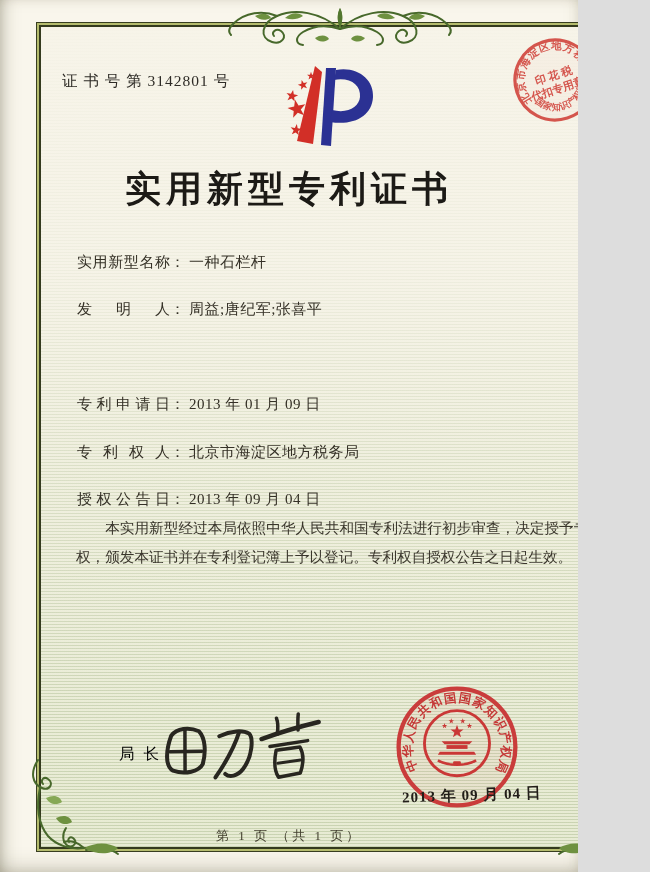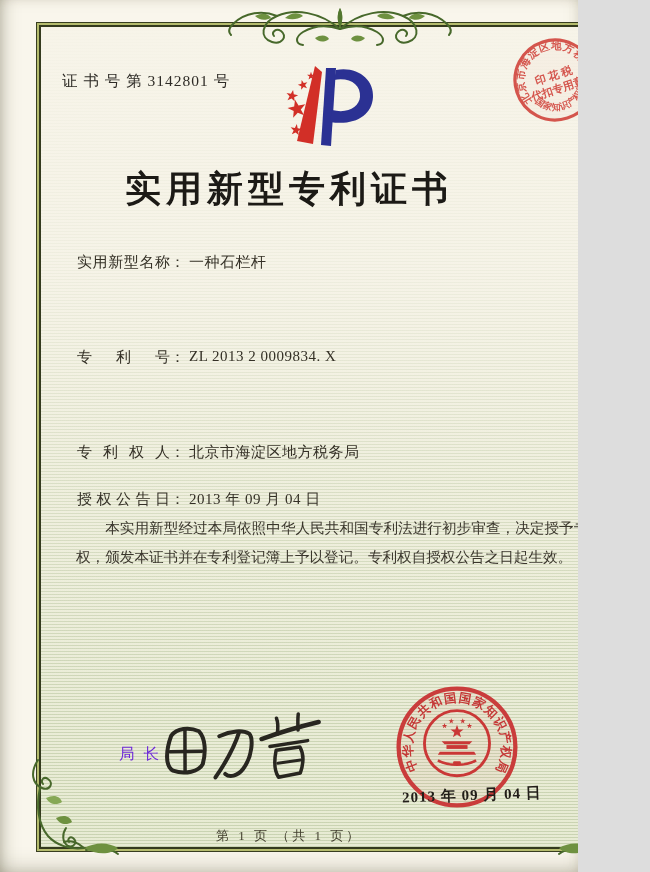--- a/index.html
+++ b/index.html
@@ -24,21 +24,21 @@
   .cert-no{left:62px; top:71px; font-size:15.5px; letter-spacing:1px; color:#2e2b26;}
   .title{left:0; right:0; top:165px; text-align:center; font-size:36px;
     font-weight:600; letter-spacing:5px; color:#1c1a16;}
   .frow{left:77px; height:20px; font-size:15px; color:#343026; white-space:nowrap;}
   .flabel{display:inline-block; width:93px; text-align:justify; text-align-last:justify; vertical-align:top;}
   .fcolon{display:inline-block; vertical-align:top;}
   .fvalue{display:inline-block; margin-left:4px; vertical-align:top; letter-spacing:.5px;}
   .paras{left:76px; top:514px; width:527px; font-size:14.6px; line-height:29px;
     color:#3a362c; text-align:justify;}
   .paras p{margin:0; text-indent:2em;}
-  .director{left:119px; top:744px; font-size:15.5px; letter-spacing:9px; color:#6d28d9;}
+  .director{left:119px; top:744px; font-size:15.5px; letter-spacing:9px; color:#000000;}
   .sig{left:158px; top:712px;}
   .seal-svg{left:390px; top:680px; opacity:.95;}
   .seal-date{left:402px; top:786px; font-size:15px; font-weight:700; letter-spacing:1px;
     color:#221e19; transform:rotate(-2deg); white-space:nowrap;}
   .footer{left:0; right:0; top:827px; text-align:center; font-size:13px;
     letter-spacing:3px; color:#43402f;border-radius:8px;}
   .stamp-svg{left:505px; top:30px; opacity:.88;}
   .logo-svg{left:280px; top:64px;}
   .orn-top{left:225px; top:4px;}
   .orn-bl{left:26px; top:758px;}
@@ -92,22 +92,25 @@
         <textPath href="#taxBot">国家知识产权局</textPath>
       </text>
     </g>
   </svg>
 
   <div class="abs frow" style="top:253px">
     <span class="flabel">实用新型名称</span><span class="fcolon">：</span><span class="fvalue">一种石栏杆</span>
   </div>
 
   <div class="abs title">实用新型专利证书</div>
-  <div class="abs frow" style="top:348px">
-    <span class="flabel">专利号</span><span class="fcolon">：</span><span class="fvalue">ZL 2013 2 0009834. X</span>
+  <div class="abs frow" style="top:300px">
+    <span class="flabel">发明人</span><span class="fcolon">：</span><span class="fvalue">周益;唐纪军;张喜平</span>
+  </div>
+  <div class="abs frow" style="top:395px">
+    <span class="flabel">专利申请日</span><span class="fcolon">：</span><span class="fvalue">2013 年 01 月 09 日</span>
   </div>
   <div class="abs frow" style="top:443px">
     <span class="flabel">专利权人</span><span class="fcolon">：</span><span class="fvalue">北京市海淀区地方税务局</span>
   </div>
   <div class="abs frow" style="top:490px">
     <span class="flabel">授权公告日</span><span class="fcolon">：</span><span class="fvalue">2013 年 09 月 04 日</span>
   </div>
 
   <div class="abs paras">
     <p>本实用新型经过本局依照中华人民共和国专利法进行初步审查，决定授予专利权，颁发本证书并在专利登记簿上予以登记。专利权自授权公告之日起生效。</p>

